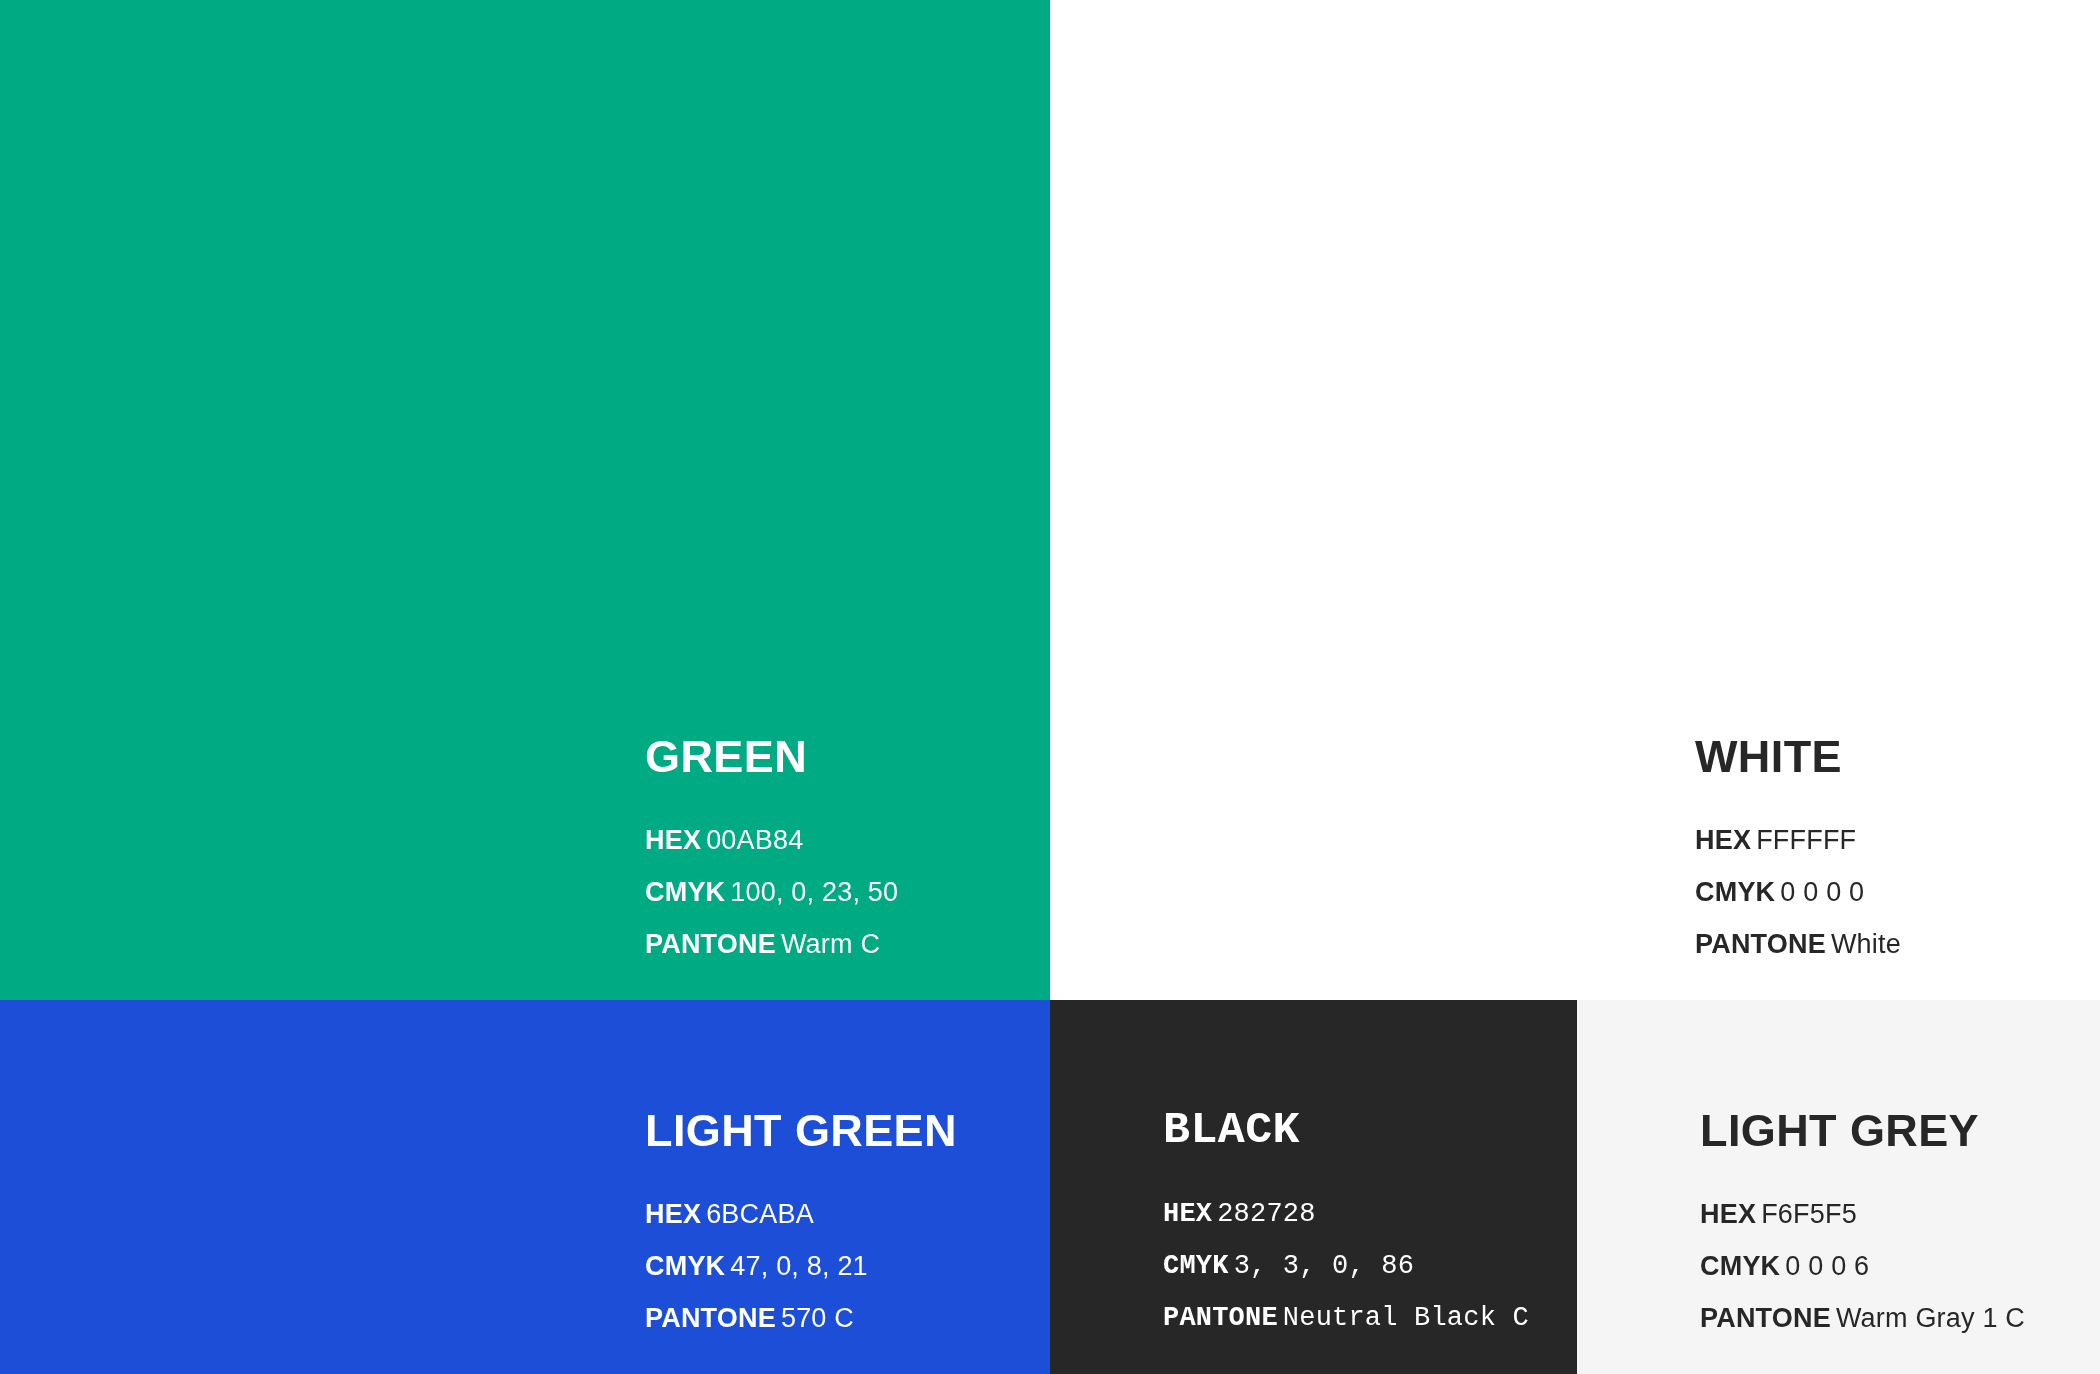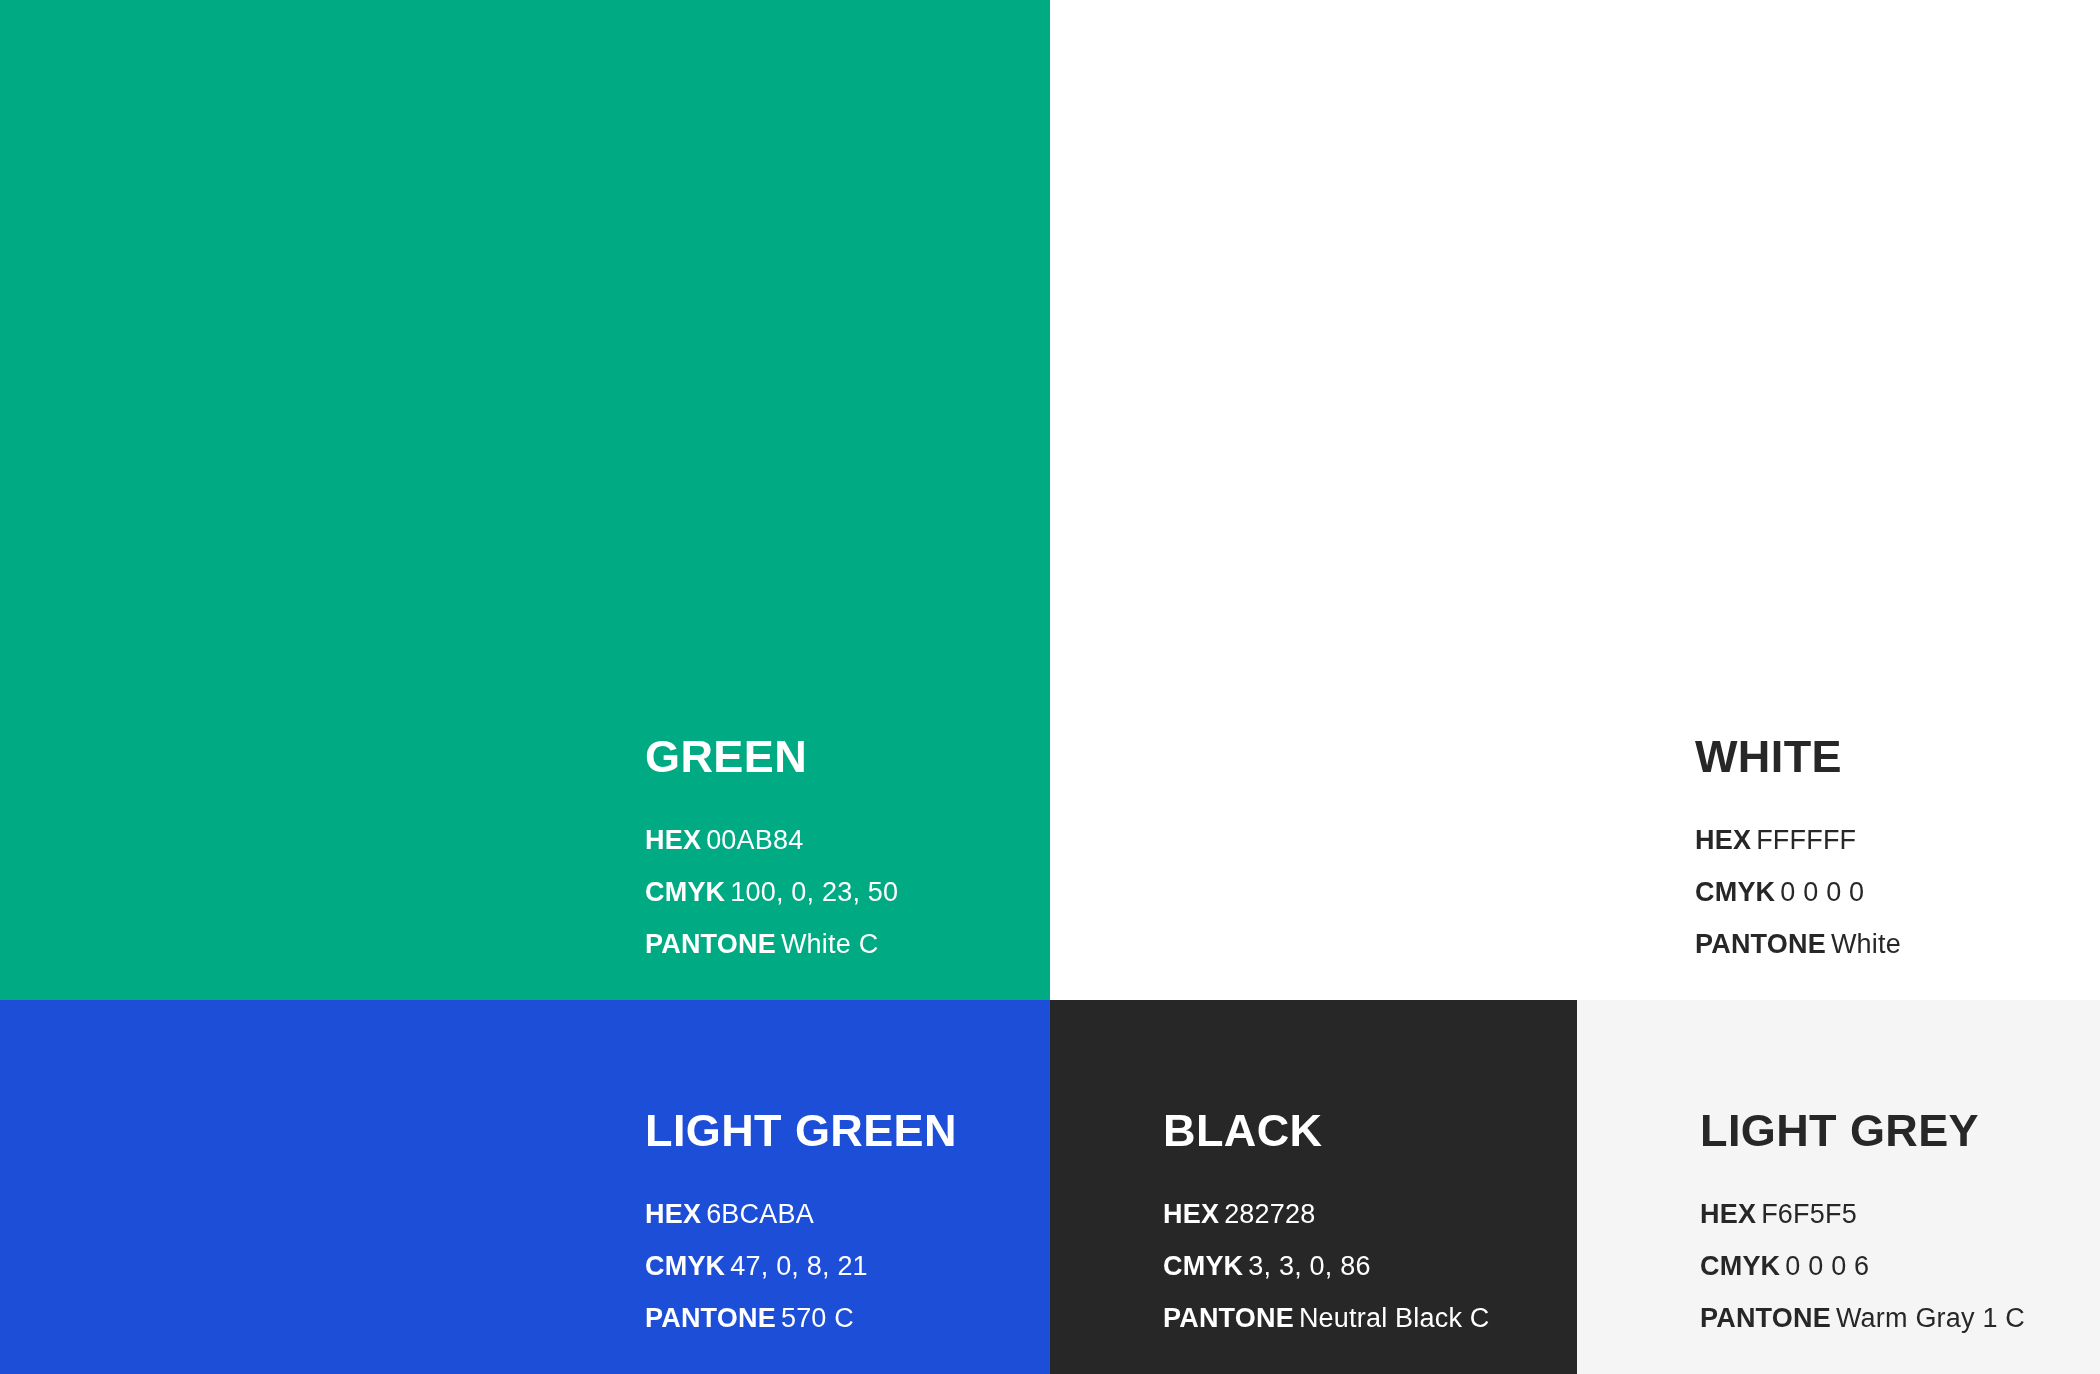--- a/index.html
+++ b/index.html
@@ -37,21 +37,21 @@
   .swatch-body {
     position: absolute;
     left: 0;
     right: 0;
     bottom: 0;
     padding-bottom: 42px;
   }
   .swatch-green .swatch-body,
   .swatch-lightgreen .swatch-body { padding-left: 645px; }
   .swatch-white .swatch-body      { padding-left: 645px; }
-  .swatch-black .swatch-body      { padding-left: 113px; }
+  .swatch-black .swatch-body      { padding-left: 113px; font-family: Liberation Mono, monospace; }
   .swatch-lightgrey .swatch-body  { padding-left: 123px; }
 
   .swatch-name {
     font-size: 45px;
     font-weight: bold;
     letter-spacing: 0.4px;
     line-height: 1;
     margin: 0 0 48px 0;
     white-space: nowrap;
   }
@@ -86,21 +86,21 @@
   <div class="swatch swatch-green" style="background-color: rgb(0, 171, 132);">
     <div class="swatch-body">
       <div class="swatch-name on-dark" style="color: rgb(255, 255, 255);">GREEN</div>
       <div class="spec-row on-dark" style="color: rgb(255, 255, 255);">
         <span class="spec-label">HEX</span><span class="spec-value">00AB84</span>
       </div>
       <div class="spec-row on-dark" style="color: rgb(255, 255, 255);">
         <span class="spec-label">CMYK</span><span class="spec-value">100, 0, 23, 50</span>
       </div>
       <div class="spec-row on-dark" style="color: rgb(255, 255, 255);">
-        <span class="spec-label">PANTONE</span><span class="spec-value">White C</span>
+        <span class="spec-label">PANTONE</span><span class="spec-value">Warm C</span>
       </div>
     </div>
   </div>
 
   <div class="swatch swatch-white" style="background-color: rgb(255, 255, 255);">
     <div class="swatch-body">
       <div class="swatch-name on-light" style="color: rgb(40, 39, 40);">WHITE</div>
       <div class="spec-row on-light" style="color: rgb(40, 39, 40);">
         <span class="spec-label">HEX</span><span class="spec-value">FFFFFF</span>
       </div>

